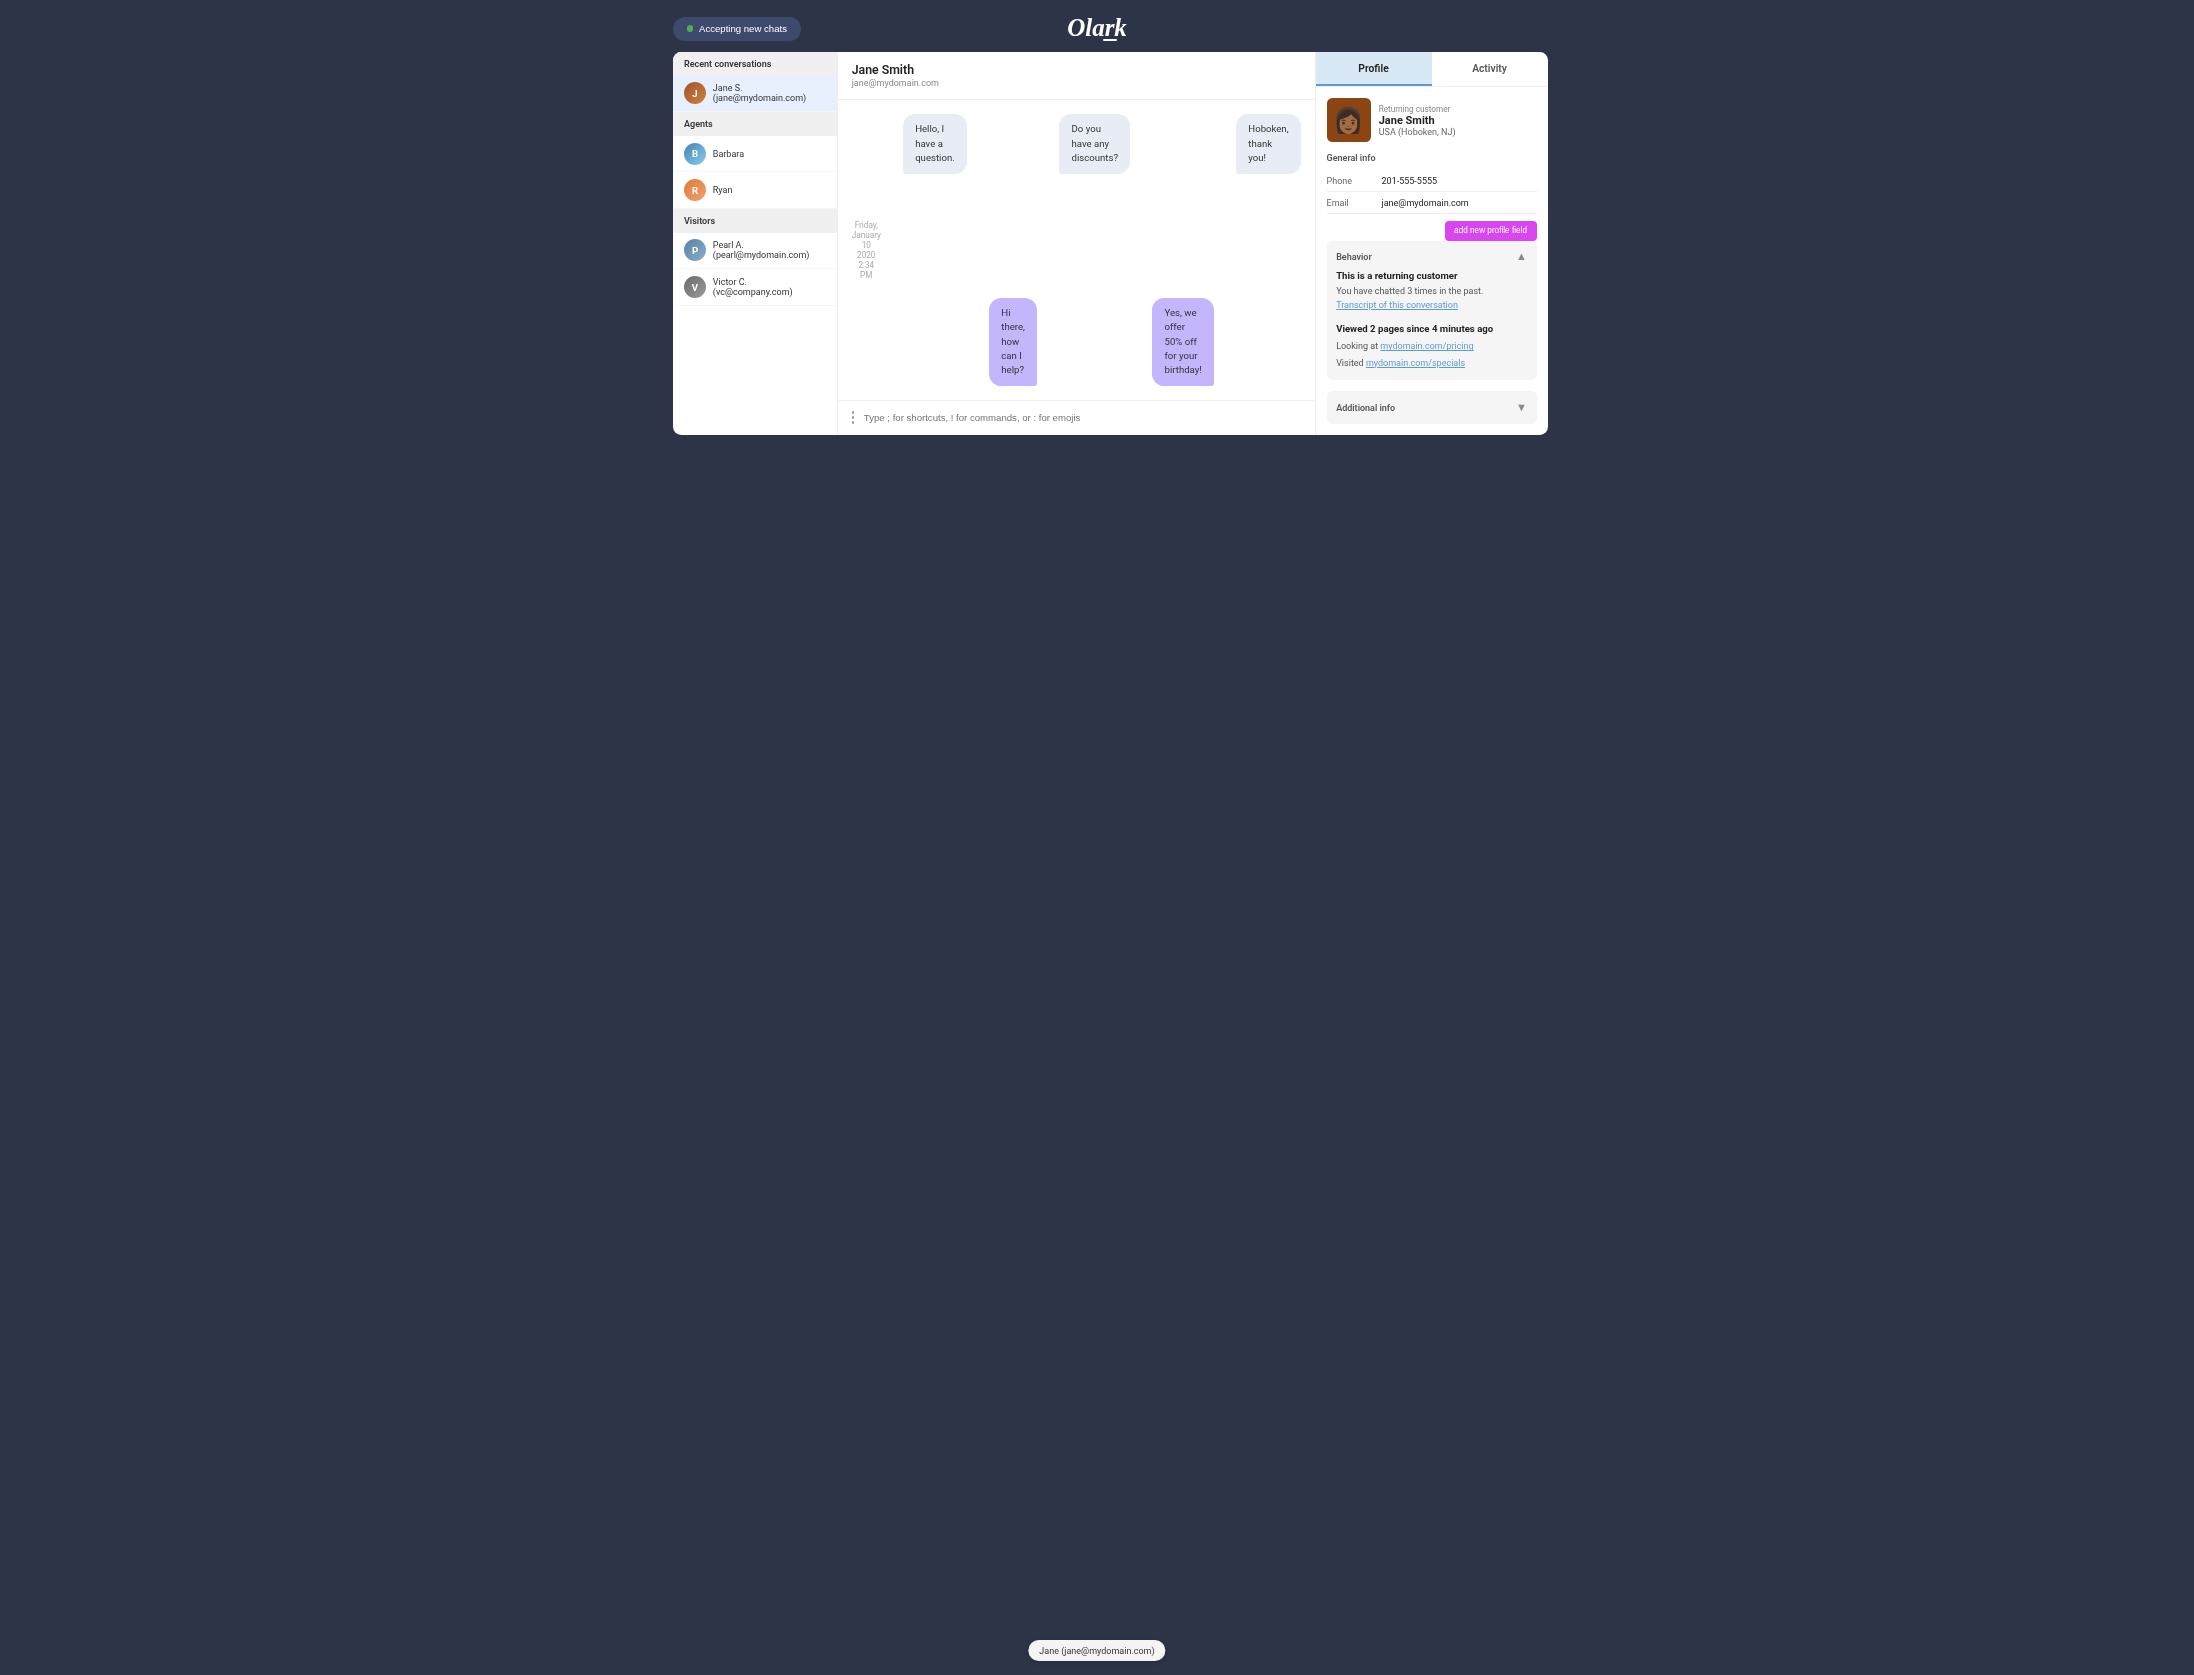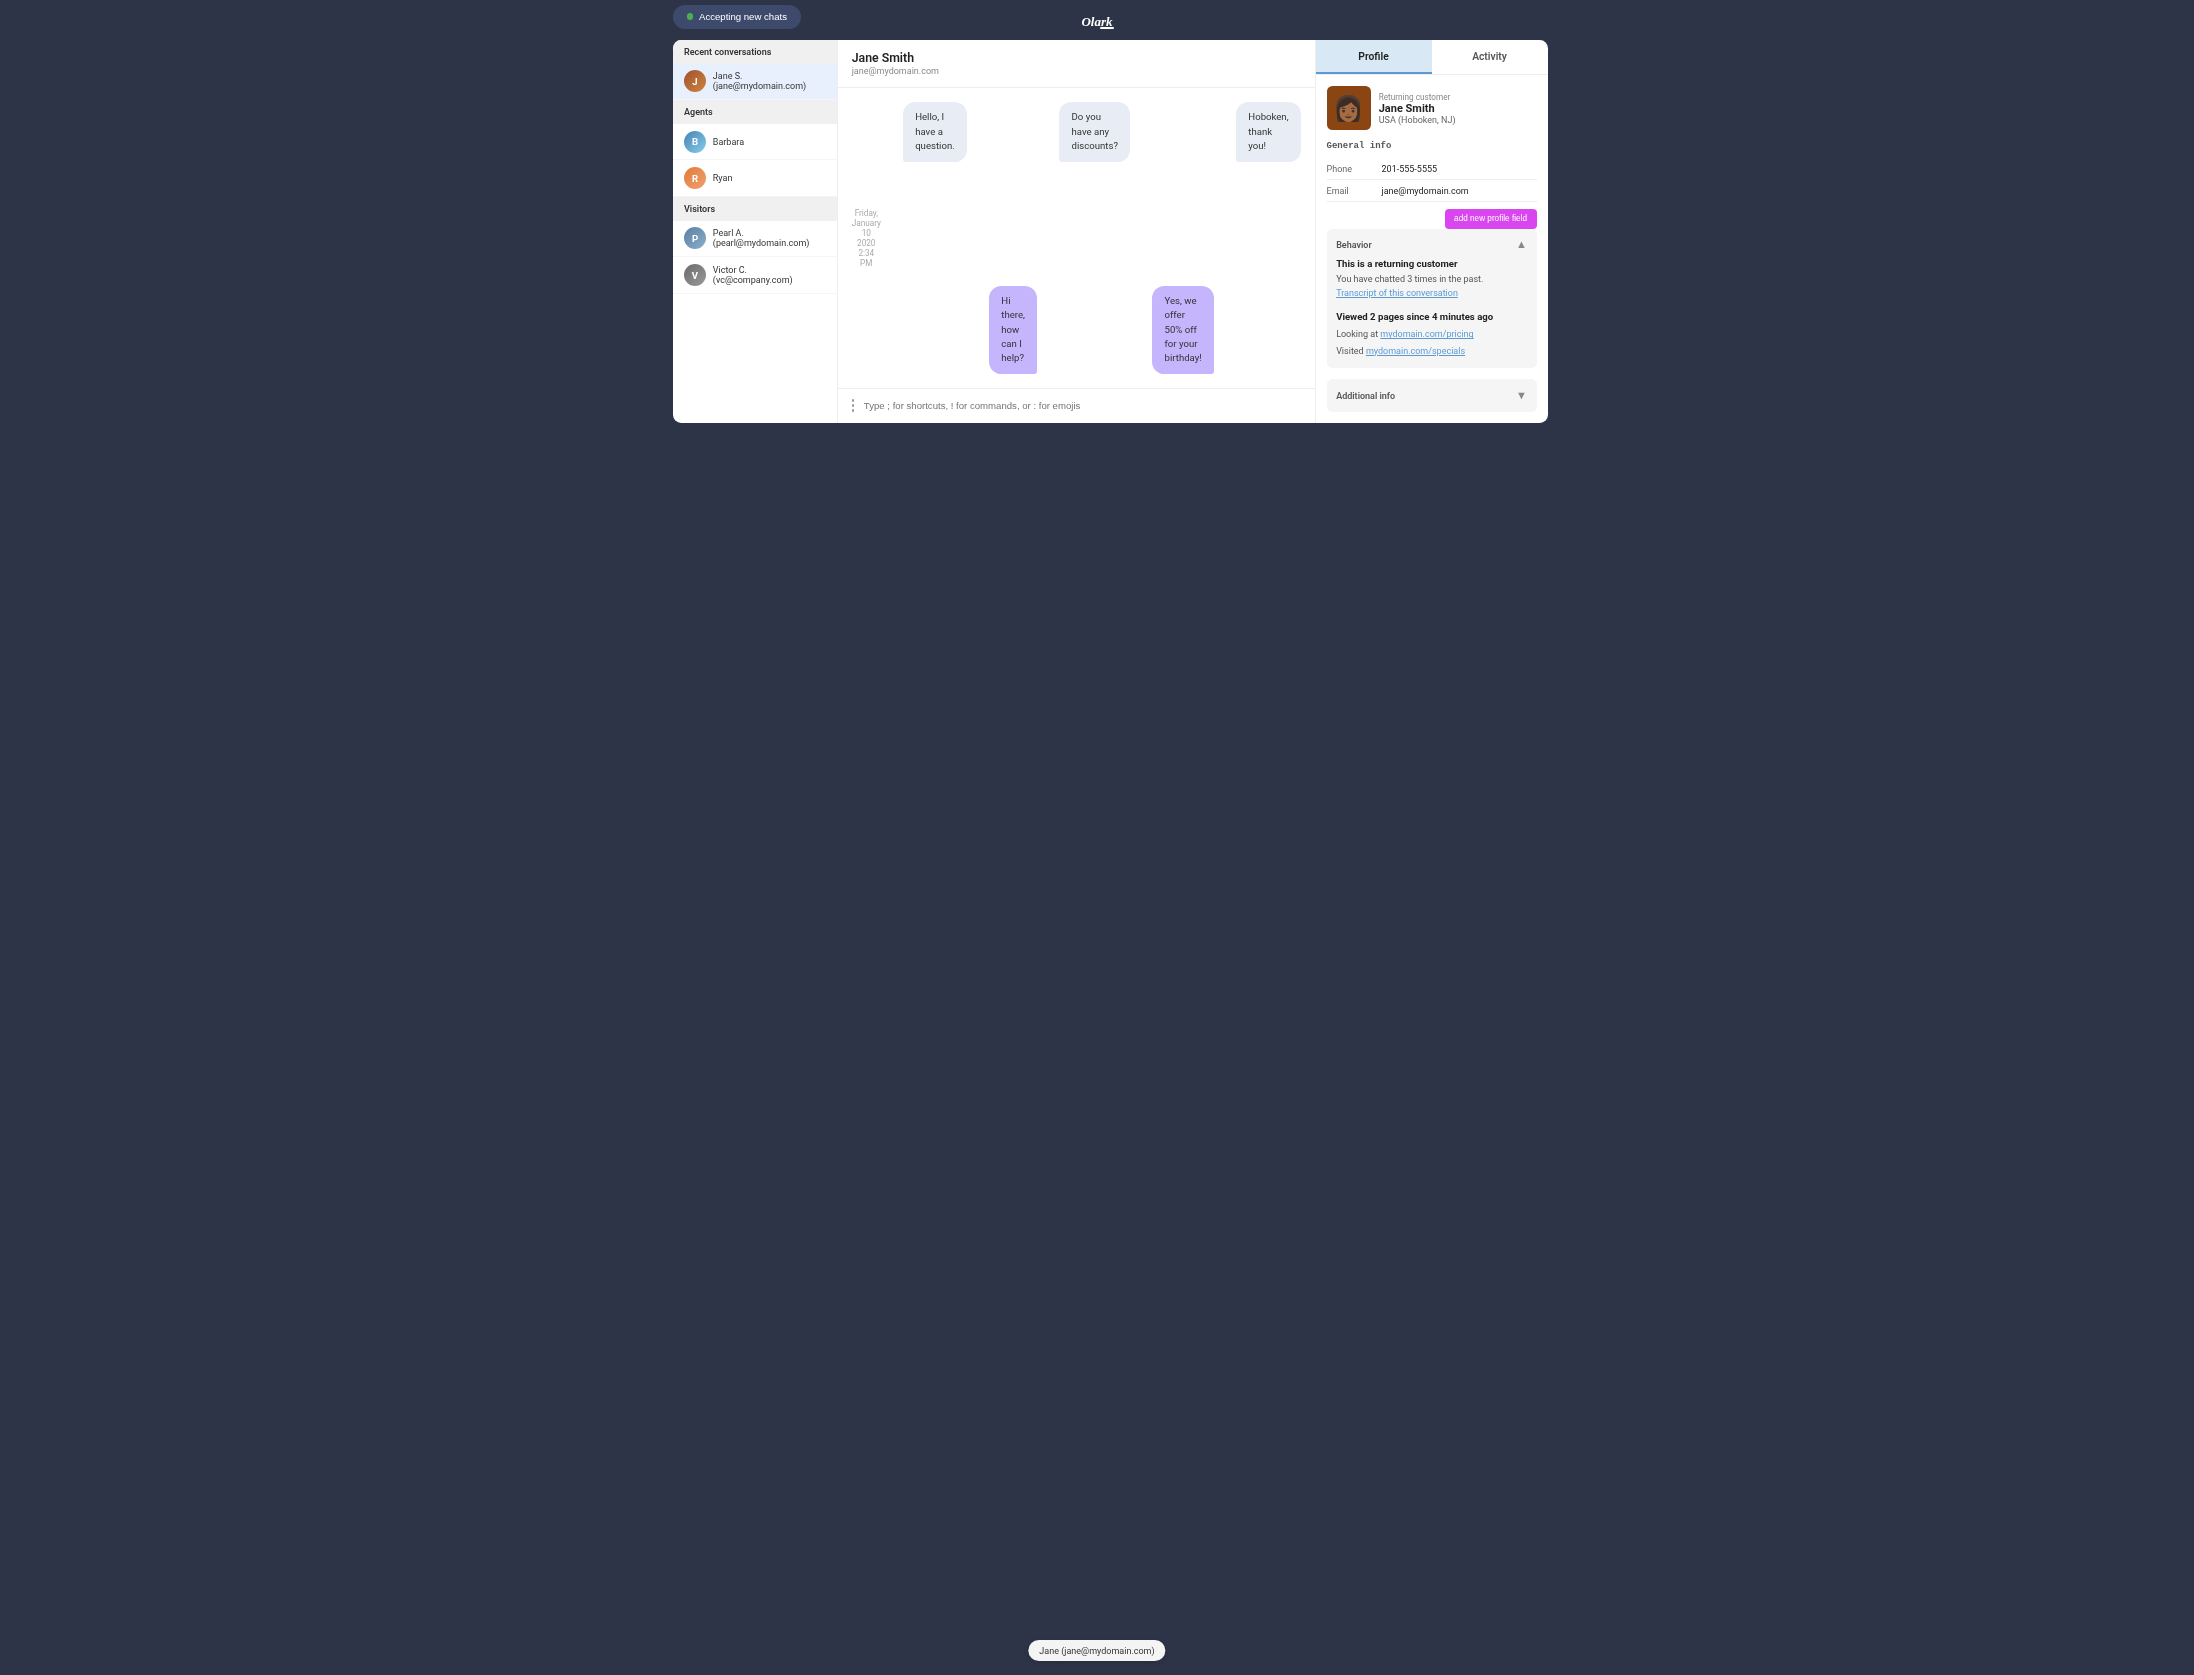--- a/index.html
+++ b/index.html
@@ -36,21 +36,21 @@
       gap: 5.5px;
     }
     .accepting-dot {
       width: 6.8px;
       height: 6.8px;
       background: #4caf50;
       border-radius: 50%;
       display: inline-block;
     }
     .logo {
-      font-size: 13px;
+      font-size: 25px;
       color: #fff;
       font-family: Georgia, serif;
       font-style: italic;
       font-weight: bold;
     }
     .logo span.underline {
       display: block;
       height: 2.1px;
       background: #fff;
       border-radius: 1.4px;
@@ -247,21 +247,20 @@
     .profile-person-details .location {
       font-size: 9px;
       color: #666;
     }
     .section-title {
       font-size: 9px;
       font-weight: 600;
       color: #555;
       margin-bottom: 6.8px;
       margin-top: 2.7px;
-      font-family: Liberation Mono, monospace;
     }
     .info-row {
       display: flex;
       align-items: center;
       padding: 5.5px 0;
       border-bottom: 0.7px solid #eee;
       font-size: 9px;
     }
     .info-label {
       width: 55px;

